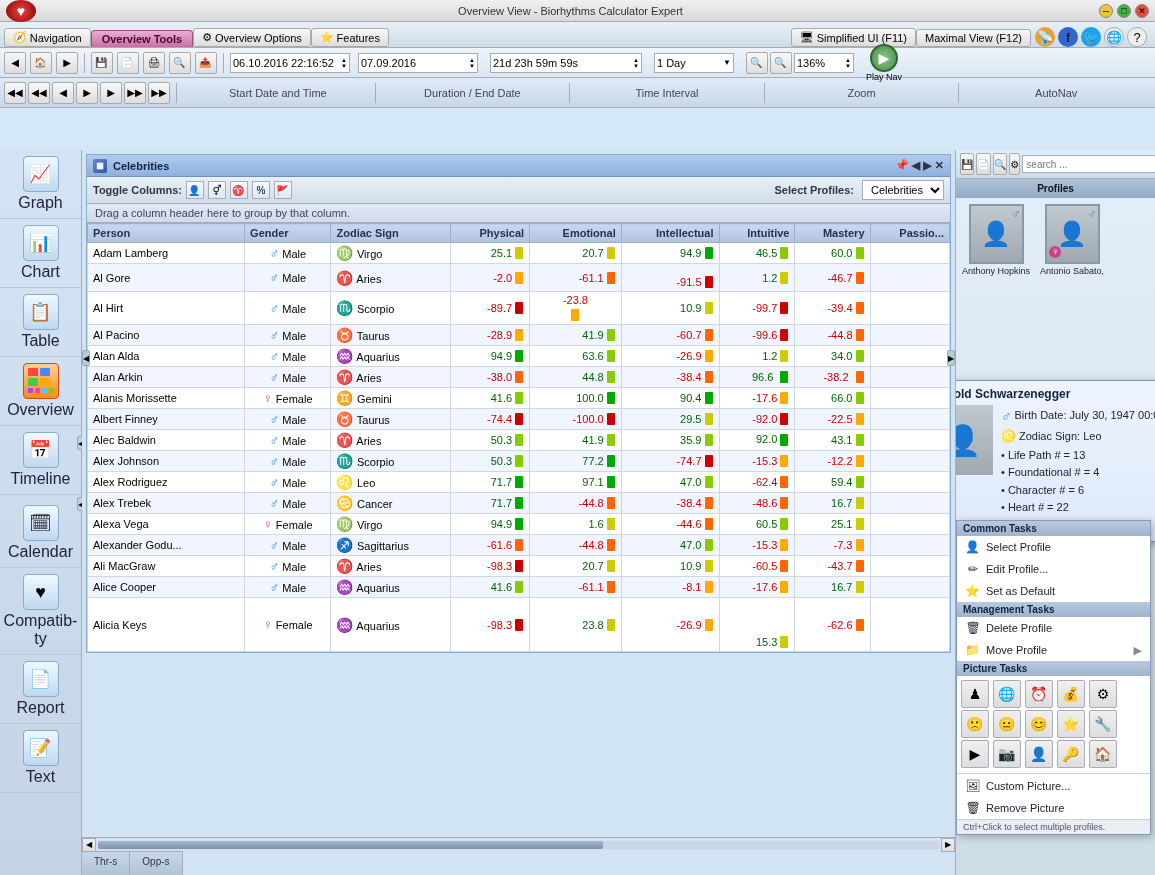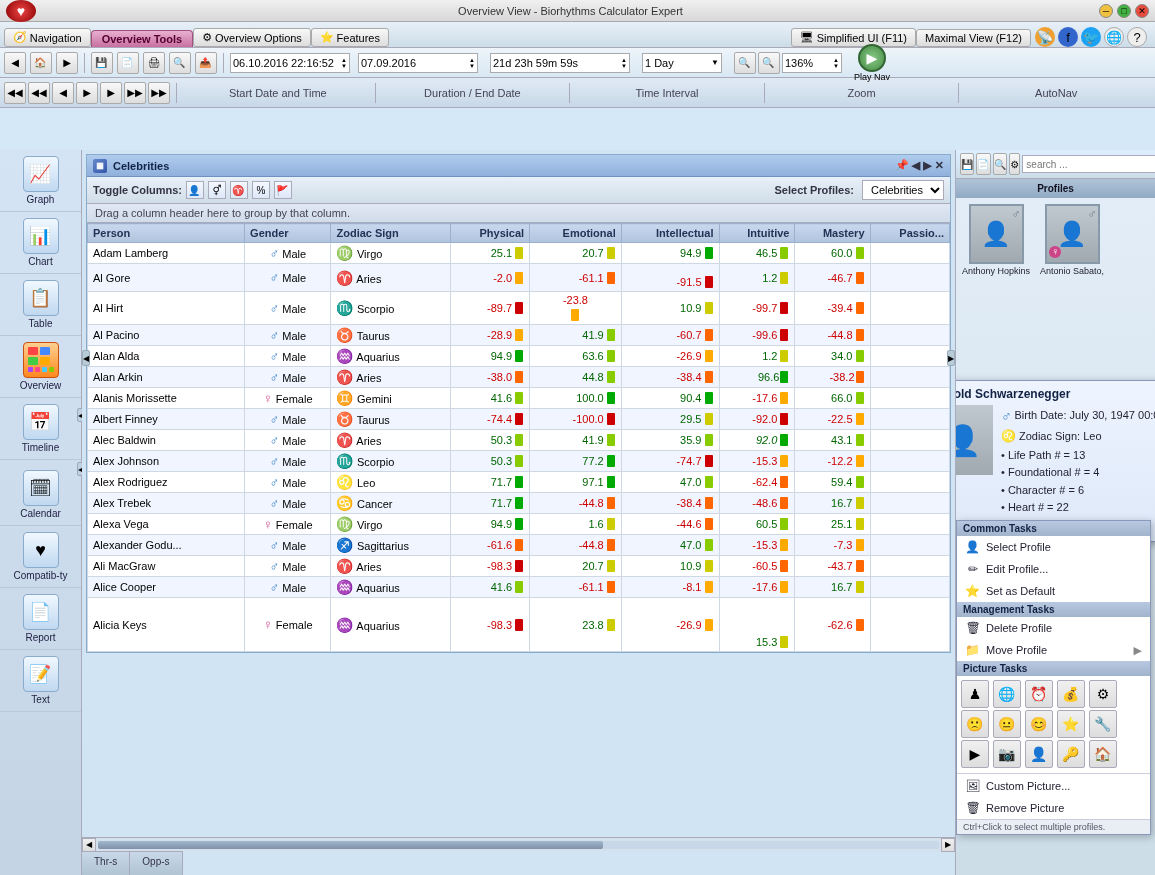--- a/index.html
+++ b/index.html
@@ -106,21 +106,21 @@
     }
     .sidebar-icon {
       width: 36px; height: 36px;
       background: linear-gradient(to bottom, #f0f8ff, #c0d8f0);
       border: 1px solid #8aaccc;
       border-radius: 4px;
       display: flex; align-items: center; justify-content: center;
       font-size: 18px;
       margin-bottom: 2px;
     }
-    .sidebar-label { font-size: 10px; color: #224; text-align: center; }
+    .sidebar-label { font-size: 16px; color: #224; text-align: center; }
 
     
     .main-area {
       position: absolute;
       left: 82px; top: 150px;
       width: calc(1155px - 82px - 200px);
       height: calc(875px - 150px);
       background: #d0e4f4;
       overflow: hidden;
     }
@@ -465,21 +465,21 @@
   <div style="display:flex; align-items:center; gap:2px; margin-left:4px;">
     <div class="date-spin">
       <span style="font-size:11px;">07.09.2016</span>
       <div class="spin-arrows" style="margin-left:auto;">
         <span class="spin-arrow">▲</span>
         <span class="spin-arrow">▼</span>
       </div>
     </div>
   </div>
   <div style="display:flex; align-items:center; gap:2px; margin-left:8px;">
-    <div class="date-spin" style="width:140px;">
+    <div class="date-spin" style="width:152px;">
       <span style="font-size:11px;">21d 23h 59m 59s</span>
       <div class="spin-arrows" style="margin-left:auto;">
         <span class="spin-arrow">▲</span>
         <span class="spin-arrow">▼</span>
       </div>
     </div>
   </div>
   <div style="display:flex; align-items:center; gap:2px; margin-left:8px;">
     <div class="date-spin" style="width:80px;">
       <span style="font-size:11px;">1 Day</span>
@@ -894,29 +894,29 @@
     </td>
     <td class="val-cell">
       <div style="display:flex; align-items:center; gap:2px; justify-content:flex-end;">
         <span class="val-neg">-38.4</span>
         <svg width="10" height="14" viewBox="0 0 10 14">
                     <rect x="1" y="1" width="8" height="12" fill="#ff6600" rx="1"></rect>
                   </svg>
       </div>
     </td>
     <td class="val-cell">
-      <div style="display:flex; align-items:center; gap:0; justify-content:flex-end;">
+      <div style="display:flex; align-items:center; gap:6px; justify-content:flex-end;">
         <span class="val-pos">96.6</span>
         <svg width="10" height="14" viewBox="0 0 10 14">
                     <rect x="1" y="1" width="8" height="12" fill="#00aa00" rx="1"></rect>
                   </svg>
       </div>
     </td>
     <td class="val-cell">
-      <div style="display:flex; align-items:center; gap:0; justify-content:flex-end;text-align:right;">
+      <div style="display:flex; align-items:center; gap:6px; justify-content:flex-end;text-align:right;">
         <span class="val-neg">-38.2</span>
         <svg width="10" height="14" viewBox="0 0 10 14">
                     <rect x="1" y="1" width="8" height="12" fill="#ff6600" rx="1"></rect>
                   </svg>
       </div>
     </td>
     <td style="min-width:50px;"></td>
   </tr>
             <tr>
     <td style="min-width:110px;">Alanis Morissette</td>
@@ -1035,21 +1035,21 @@
     </td>
     <td class="val-cell">
       <div style="display:flex; align-items:center; gap:2px; justify-content:flex-end;">
         <span class="val-pos">35.9</span>
         <svg width="10" height="14" viewBox="0 0 10 14">
                     <rect x="1" y="1" width="8" height="12" fill="#88cc00" rx="1"></rect>
                   </svg>
       </div>
     </td>
     <td class="val-cell">
-      <div style="display:flex; align-items:center; gap:2px; justify-content:flex-end;font-style:italic;">
+      <div style="display:flex; align-items:flex-start; gap:2px; justify-content:flex-end;">
         <span class="val-pos">92.0</span>
         <svg width="10" height="14" viewBox="0 0 10 14">
                     <rect x="1" y="1" width="8" height="12" fill="#00aa00" rx="1"></rect>
                   </svg>
       </div>
     </td>
     <td class="val-cell">
       <div style="display:flex; align-items:center; gap:2px; justify-content:flex-end;">
         <span class="val-pos">43.1</span>
         <svg width="10" height="14" viewBox="0 0 10 14">

